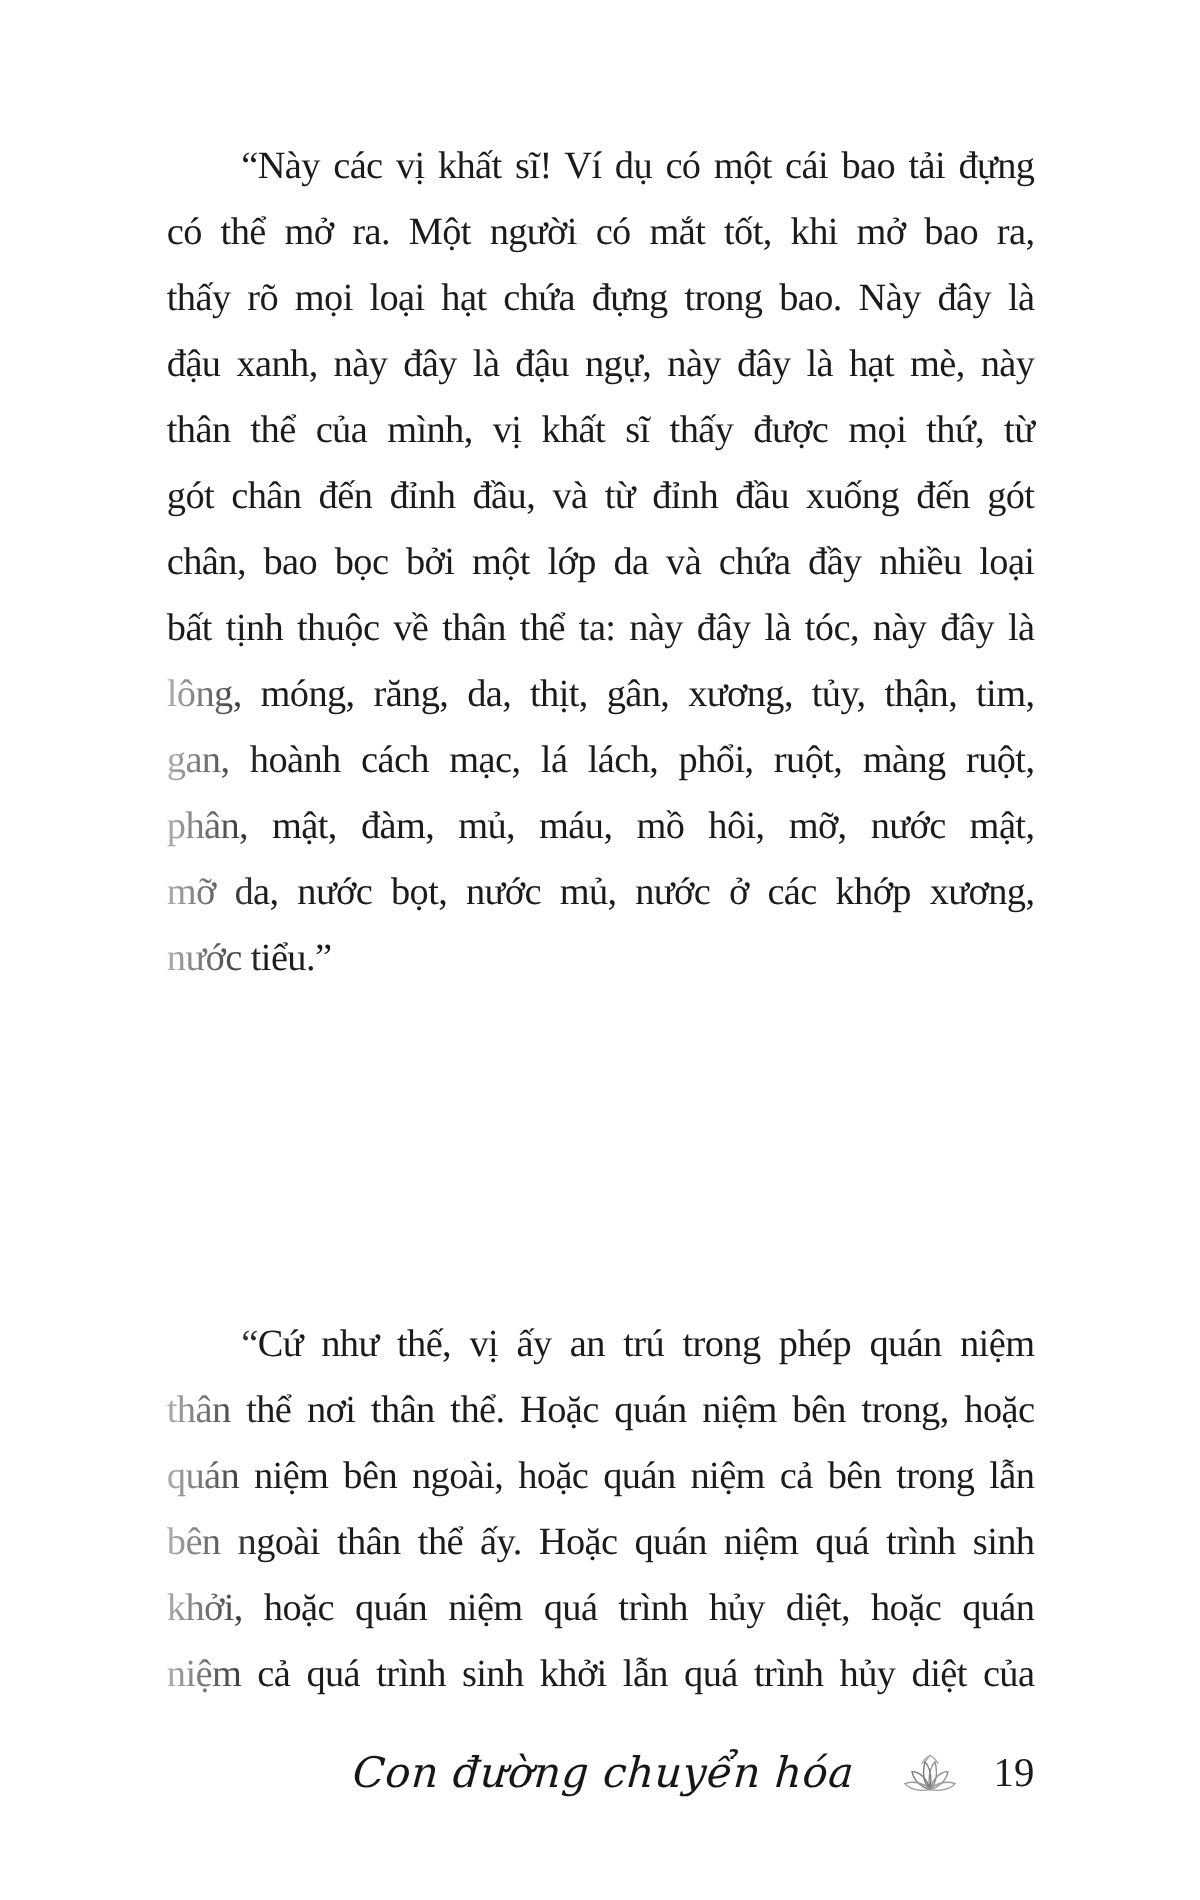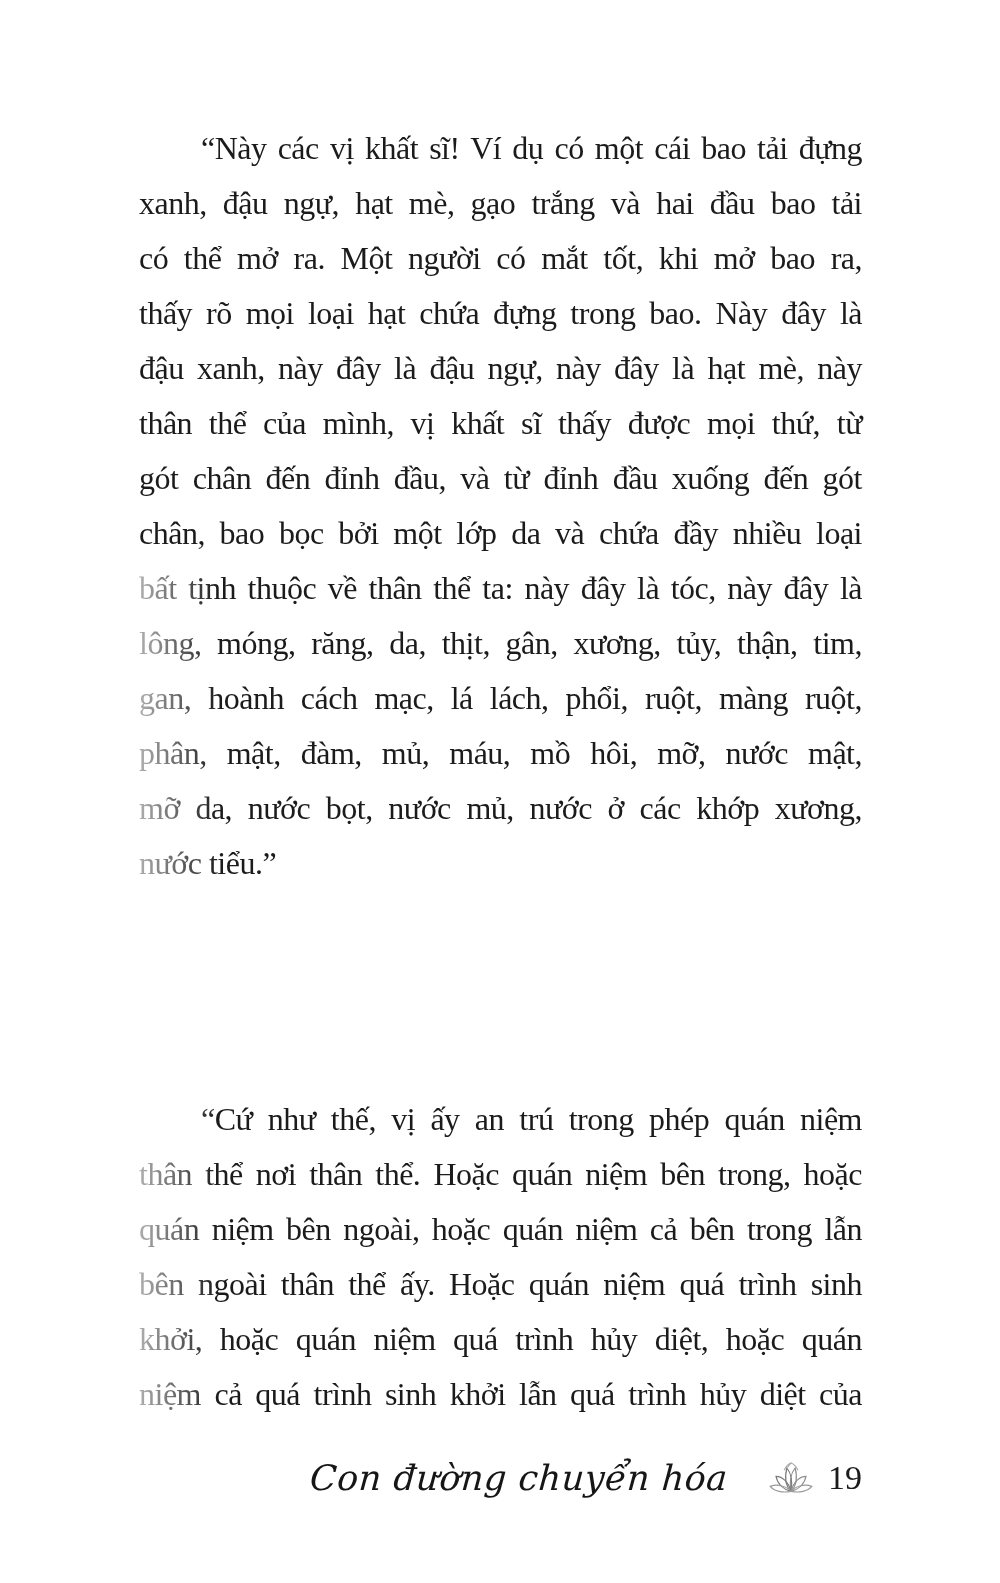--- a/index.html
+++ b/index.html
@@ -20,21 +20,21 @@
     background: #ffffff;
   }
   .textblock {
     position: absolute;
     left: 139px;
     width: 723px;
     color: #1b1b1b;
     font-size: 32px;
     letter-spacing: -0.5px;
   }
-  .para-1 { top: 121px; font-family: Liberation Serif, serif; }
+  .para-1 { top: 110px; font-family: Liberation Serif, serif; }
   .para-2 { top: 1092px; }
   .line {
     height: 55px;
     line-height: 55px;
     text-align: justify;
     text-align-last: justify;
     text-justify: inter-word;
   }
   .line.indent { text-indent: 62px; }
   .line.short {
@@ -69,34 +69,33 @@
     letter-spacing: 0.5px;
     transform: skewX(-4deg);
   }
   .lotus {
     margin-left: 38px;
     width: 50px;
     height: 38px;
     flex: 0 0 auto;
   }
   .page-number {
-    margin-left: 12px;
+    margin-left: 28px;
     font-size: 34px;
     letter-spacing: 0;
     color: #1b1b1b;
   }
 </style>
 </head>
 <body>
 
 <div class="page">
 
   <div class="textblock para-1">
     <div class="line indent">“Này các vị khất sĩ! Ví dụ có một cái bao tải đựng</div>
-    <div class="line">xanh, đậu ngự, hạt mè, gạo trắng và hai đầu bao tải</div>
     <div class="line">có thể mở ra. Một người có mắt tốt, khi mở bao ra,</div>
     <div class="line">thấy rõ mọi loại hạt chứa đựng trong bao. Này đây là</div>
     <div class="line">đậu xanh, này đây là đậu ngự, này đây là hạt mè, này</div>
     <div class="line">thân thể của mình, vị khất sĩ thấy được mọi thứ, từ</div>
     <div class="line">gót chân đến đỉnh đầu, và từ đỉnh đầu xuống đến gót</div>
     <div class="line">chân, bao bọc bởi một lớp da và chứa đầy nhiều loại</div>
     <div class="line">bất tịnh thuộc về thân thể ta: này đây là tóc, này đây là</div>
     <div class="line">lông, móng, răng, da, thịt, gân, xương, tủy, thận, tim,</div>
     <div class="line">gan, hoành cách mạc, lá lách, phổi, ruột, màng ruột,</div>
     <div class="line">phân, mật, đàm, mủ, máu, mồ hôi, mỡ, nước mật,</div>

